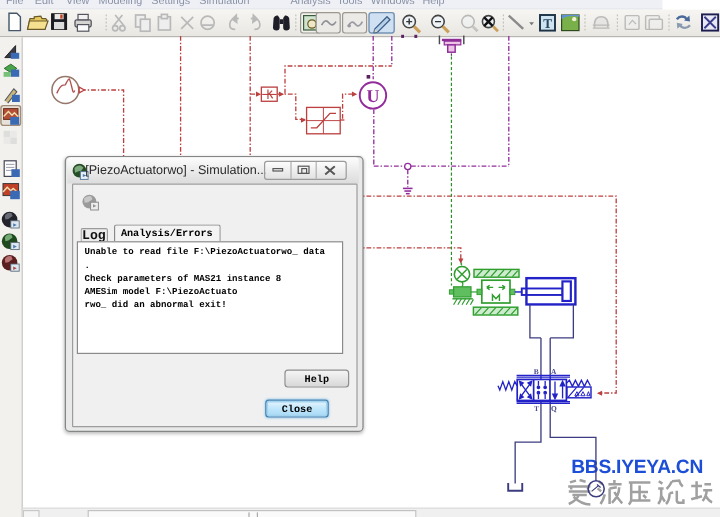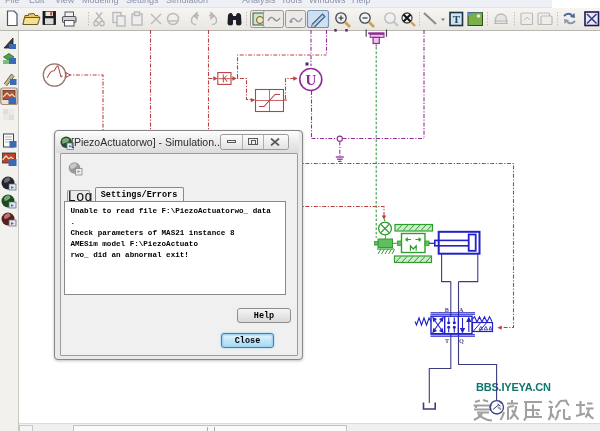--- a/index.html
+++ b/index.html
@@ -183,21 +183,21 @@
   <path d="M11 204 L14 205.5 L11 207 Z" fill="#4a7ab0"></path>
 
   <circle cx="8" cy="219" r="6.5" fill="#5a1e1e"></circle>
   <path d="M4 216 Q6 212.5 9.5 213.5 L10.5 216 L7 218.5 L4.5 219 Z" fill="#b87474"></path>
   <rect x="9" y="220" width="7" height="6" fill="#dfe8f0" stroke="#567" stroke-width="0.7"></rect>
   <path d="M11 222 L14 223.5 L11 225 Z" fill="#b04a4a"></path>
   </g>
 </svg>
 </div>
 
-<div class="abs" style="left:476px;top:381px;width:120px;height:18px;font-family:'Liberation Sans',sans-serif;font-weight:bold;font-size:11px;color:#0f766e;letter-spacing:-0.2px;">BBS.IYEYA.CN</div>
+<div class="abs" style="left:476px;top:381px;width:120px;height:18px;font-family:'Liberation Sans',sans-serif;font-weight:bold;font-size:16px;color:#1d4ed8;letter-spacing:-0.2px;">BBS.IYEYA.CN</div>
 <svg class="abs" style="left:472px;top:399px;" width="122" height="23" viewBox="0 0 122 23" stroke="#a0a0a0" stroke-width="2.1" fill="none">
 
   <path d="M3 3 L8 1.5 M11 1 L16 2.5 M1.5 6.5 H20 M4 6.5 V9 M18 6.5 V9 M2 10.5 H20 M5 13.5 H17 M10 13.5 Q10 17 2 21 M6 15 Q12 21 20 21.5"></path>
 
   <path d="M27 2 L30 4.5 M26 8 L29 10.5 M28.5 21 Q31 17 32 13 M35 4.5 H46 M40 1 V4.5 M36 8 V21 M36 8 L42 7 M44 7 Q44 14 38 20 M40 11 Q43 17 46.5 20.5"></path>
 
   <path d="M52 3 H70 M54 3 V18 Q53.5 20 52 21.5 M54 11 H68 M61 5.5 V18 M54 18 H70 M64 13.5 L66.5 16"></path>
 
   <path d="M77 2 L80 4 M76.5 8 H81 M79 8 V14 Q79 18 76.5 21 M79 14 L82 19 M88 2 Q86 6 83.5 8.5 M88 2 L94 1.5 Q95 5 97 6.5 M86 12 Q86 18 83 21 M86 12 L89 11.5 M92 10 V18 Q92 20 94.5 20 L97.5 20 V17"></path>
 
@@ -391,22 +391,22 @@
 
   <div class="abs" style="left:5px;top:22px;width:236px;height:201px;background:#f0f0f0;border:1px solid #9d9d9d;border-radius:1px;">
 
     <svg class="abs" style="left:7px;top:7px;" width="15" height="16" viewBox="0 0 15 16">
       <circle cx="6.5" cy="7" r="5.8" fill="#9a9a9a"></circle>
       <path d="M2 4.5 Q4.5 1.5 8 2.5 L9 5 L5.5 7.5 L2.5 8 Z" fill="#c8c8c8"></path>
       <rect x="7.5" y="7.5" width="6.5" height="6.5" fill="#ececec" stroke="#8a8a8a" stroke-width="0.8"></rect>
       <path d="M9.5 9.3 L12.3 10.6 L9.5 11.9 Z" fill="#909090"></path>
     </svg>
 
-    <div class="abs" style="left:5.5px;top:35.5px;width:23.5px;height:14px;border:1px solid #9a9a9a;border-bottom:none;border-radius:2px 2px 0 0;background:#ececec;font-family:'Liberation Mono',monospace;font-weight:normal;font-size:14px;color:#111;text-align:center;line-height:12px;box-sizing:border-box;">Log</div>
-    <div class="abs" style="left:33.5px;top:32.5px;width:89px;height:14.5px;border:1px solid #8a8a8a;border-bottom:none;border-radius:2px 2px 0 0;background:#f4f4f4;font-family:'Liberation Mono',monospace;font-weight:bold;font-size:8.5px;color:#000;text-align:center;line-height:15px;box-sizing:border-box;">Settings/Errors</div>
+    <div class="abs" style="left:5.5px;top:35.5px;width:23.5px;height:14px;border:1px solid #9a9a9a;border-bottom:none;border-radius:2px 2px 0 0;background:#ececec;font-family:'Liberation Mono',monospace;font-weight:bold;font-size:11px;color:#111;text-align:center;line-height:12px;box-sizing:border-box;">Log</div>
+    <div class="abs" style="left:33.5px;top:32.5px;width:89px;height:14.5px;border:1px solid #8a8a8a;border-bottom:none;border-radius:2px 2px 0 0;background:#f4f4f4;font-family:'Liberation Mono',monospace;font-weight:bold;font-size:8.5px;color:#000;text-align:center;line-height:15px;box-sizing:border-box;">Analysis/Errors</div>
 
     <div class="abs" style="left:3px;top:46.8px;width:221.5px;height:94.7px;background:#fff;border:1px solid #8a8a8a;font-family:'Liberation Mono',monospace;font-weight:bold;font-size:7.6px;color:#000;line-height:11px;padding:4.5px 0 0 5.4px;box-sizing:border-box;white-space:pre;">Unable to read file F:\PiezoActuatorwo_ data
 .
 Check parameters of MAS21 instance 8
 AMESim model F:\PiezoActuato
 rwo_ did an abnormal exit!</div>
 
     <div class="abs" style="left:176px;top:154px;width:54px;height:14.5px;border:1px solid #8e8e8e;border-radius:3px;background:linear-gradient(#f5f5f5,#e8e8e8 45%,#d8d8d8);font-family:'Liberation Mono',monospace;font-weight:bold;font-size:8.5px;color:#000;text-align:center;line-height:14px;box-sizing:border-box;">Help</div>
     <div class="abs" style="left:160px;top:179px;width:53px;height:14.5px;border:1px solid #3c7fb1;border-radius:3px;background:linear-gradient(#eaf6fd,#bfe6fb 50%,#a7d9f5);box-shadow:0 0 0 1.4px #a2d4f0 inset, 0 0 2px #7ec0e8;font-family:'Liberation Mono',monospace;font-weight:bold;font-size:8.5px;color:#000;text-align:center;line-height:14px;box-sizing:border-box;">Close</div>
   </div>

